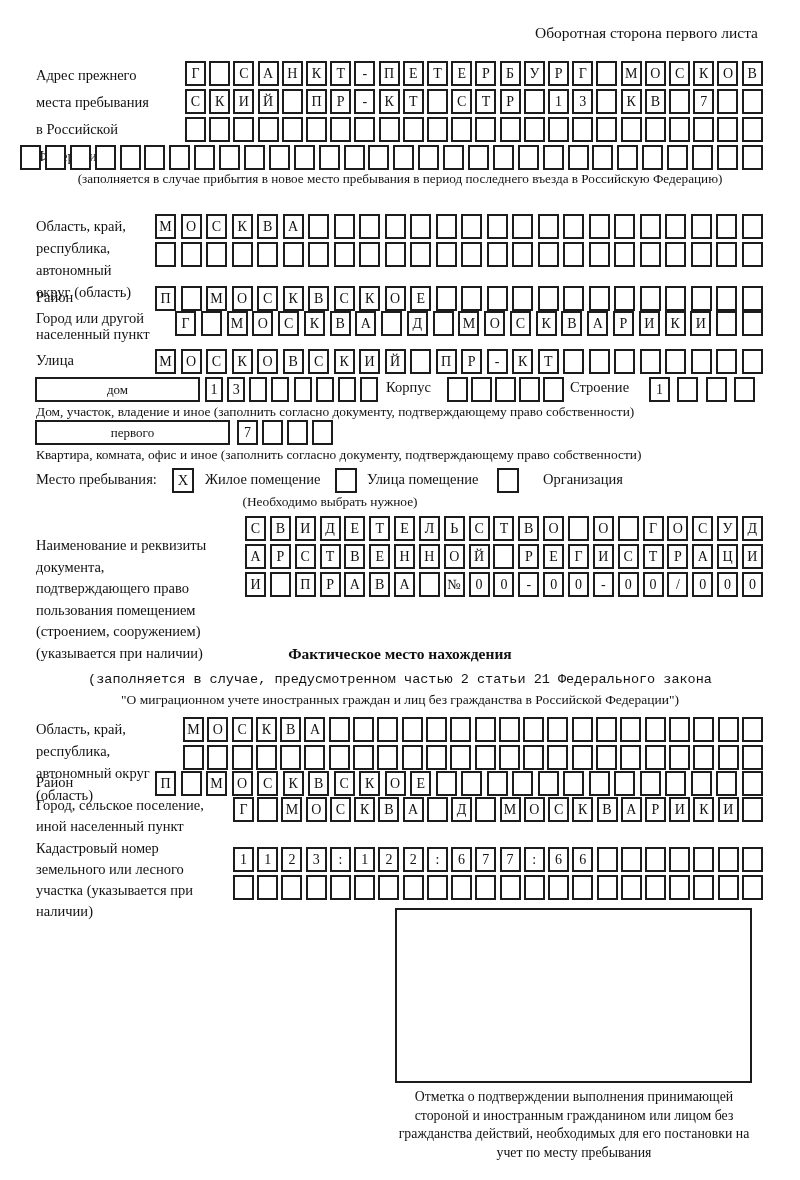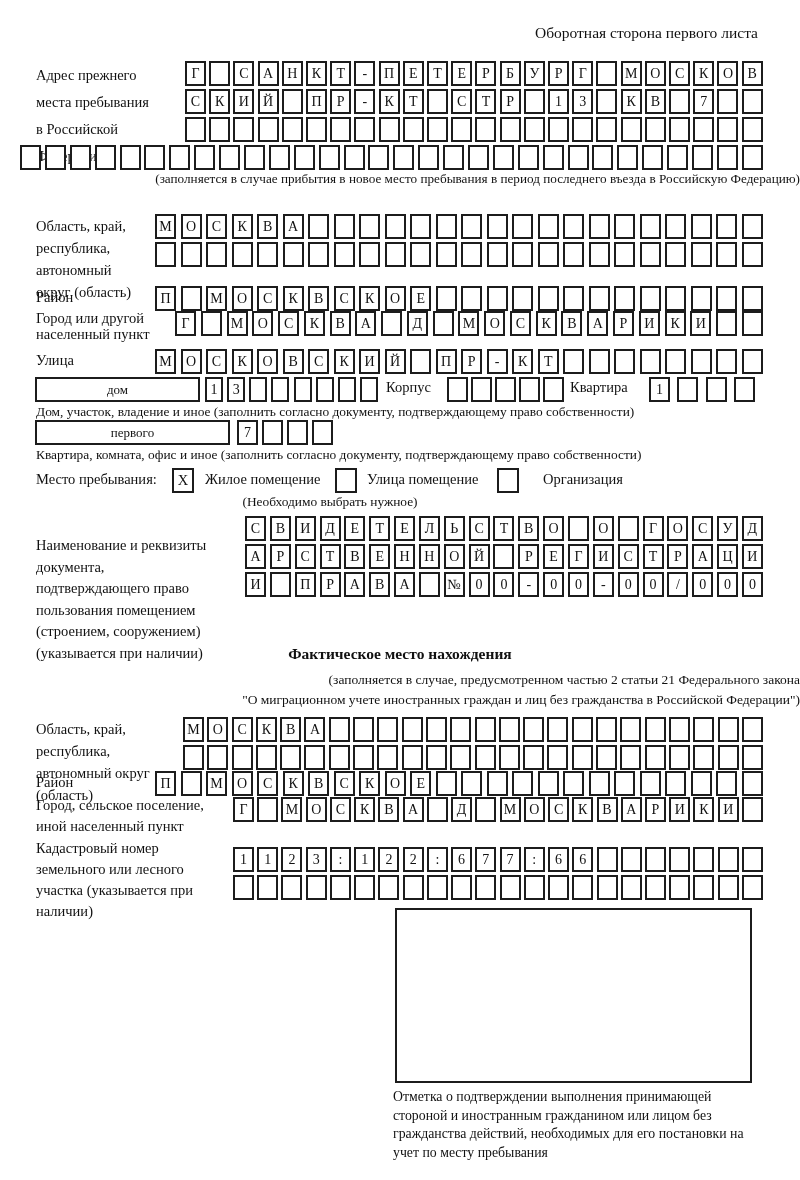--- a/index.html
+++ b/index.html
@@ -2,32 +2,32 @@
 <html><head>
 <meta charset="utf-8">
 <style>
   html,body{margin:0;padding:0;background:#fff;}
   .page{position:relative;width:800px;height:1180px;background:#ffffff;overflow:hidden;
         font-family:"Liberation Serif","DejaVu Serif",serif;color:#111;}
   .abs{position:absolute;}
   .lbl{font-size:14.5px;color:#111;}
   .hdr-note{font-size:15.5px;}
   .title{width:800px;text-align:center;font-weight:bold;font-size:15.5px;}
-  .note{width:800px;text-align:right;font-size:13.2px;}
+  .note{width:800px;text-align:center;font-size:13.2px;}
   .caption{font-size:13.4px;text-align:center;}
   .boxrow{display:flex;justify-content:space-between;}
   .cell{box-sizing:border-box;width:21px;height:25px;border:2px solid #1c1c1c;
         font-size:14px;line-height:21px;text-align:center;background:#fff;flex:0 0 auto;}
   .cell-sm{width:18px;}
   .widebox{box-sizing:border-box;border:2px solid #1c1c1c;height:25px;text-align:center;
            font-size:13px;line-height:21px;background:#fff;}
   .cb{box-sizing:border-box;width:22px;height:25px;border:2px solid #1c1c1c;text-align:center;
       font-size:14.5px;line-height:21px;background:#fff;}
   .stamp{box-sizing:border-box;border:2px solid #1c1c1c;background:#fff;}
-  .stamp-caption{font-size:13.8px;line-height:18.5px;text-align:left;}
+  .stamp-caption{font-size:13.8px;line-height:18.5px;text-align:center;}
 </style>
 </head>
 <body>
 
 <div class="page">
 
   <div class="abs hdr-note" style="top:24px;right:42px;">Оборотная сторона первого листа</div>
 
   <div class="abs lbl" style="left:36px;top:62px;width:120px;line-height:27px;">Адрес прежнего места пребывания в Российской Федерации</div>
   <div class="abs boxrow" style="left:185px;top:61px;width:578px;">
@@ -292,21 +292,21 @@
       <span class="cell cell-sm"></span>
     </div>
   <div class="abs lbl" style="left:386px;top:379px;">Корпус</div>
   <div class="abs boxrow" style="left:447px;top:377px;width:117px;">
       <span class="cell"></span>
       <span class="cell"></span>
       <span class="cell"></span>
       <span class="cell"></span>
       <span class="cell"></span>
     </div>
-  <div class="abs lbl" style="left:570px;top:379px;">Квартира</div>
+  <div class="abs lbl" style="left:570px;top:379px;">Строение</div>
   <div class="abs boxrow" style="left:649px;top:377px;width:106px;">
       <span class="cell">1</span>
       <span class="cell"></span>
       <span class="cell"></span>
       <span class="cell"></span>
     </div>
   <div class="abs caption" style="left:36px;top:404px;">Дом, участок, владение и иное (заполнить согласно документу, подтверждающему право собственности)</div>
 
   <div class="abs widebox" style="left:35px;top:420px;width:195px;">первого</div>
   <div class="abs boxrow" style="left:237px;top:420px;width:96px;">
@@ -391,21 +391,21 @@
       <span class="cell">-</span>
       <span class="cell">0</span>
       <span class="cell">0</span>
       <span class="cell">/</span>
       <span class="cell">0</span>
       <span class="cell">0</span>
       <span class="cell">0</span>
     </div>
 
   <div class="abs title" style="left:0;top:645px;">Фактическое место нахождения</div>
-  <div class="abs note" style="left:0;top:672px;font-size:13.5px;">(заполняется в случае, предусмотренном частью 2 статьи 21 Федерального закона</div>
+  <div class="abs note" style="left:0;top:672px;font-size:13.5px;font-family:Liberation Mono, monospace;">(заполняется в случае, предусмотренном частью 2 статьи 21 Федерального закона</div>
   <div class="abs note" style="left:0;top:692px;font-size:13.5px;">"О миграционном учете иностранных граждан и лиц без гражданства в Российской Федерации")</div>
 
   <div class="abs lbl" style="left:36px;top:718px;width:125px;line-height:22px;">Область, край, республика, автономный округ (область)</div>
   <div class="abs boxrow" style="left:183px;top:717px;width:580px;">
       <span class="cell">М</span>
       <span class="cell">О</span>
       <span class="cell">С</span>
       <span class="cell">К</span>
       <span class="cell">В</span>
       <span class="cell">А</span>

